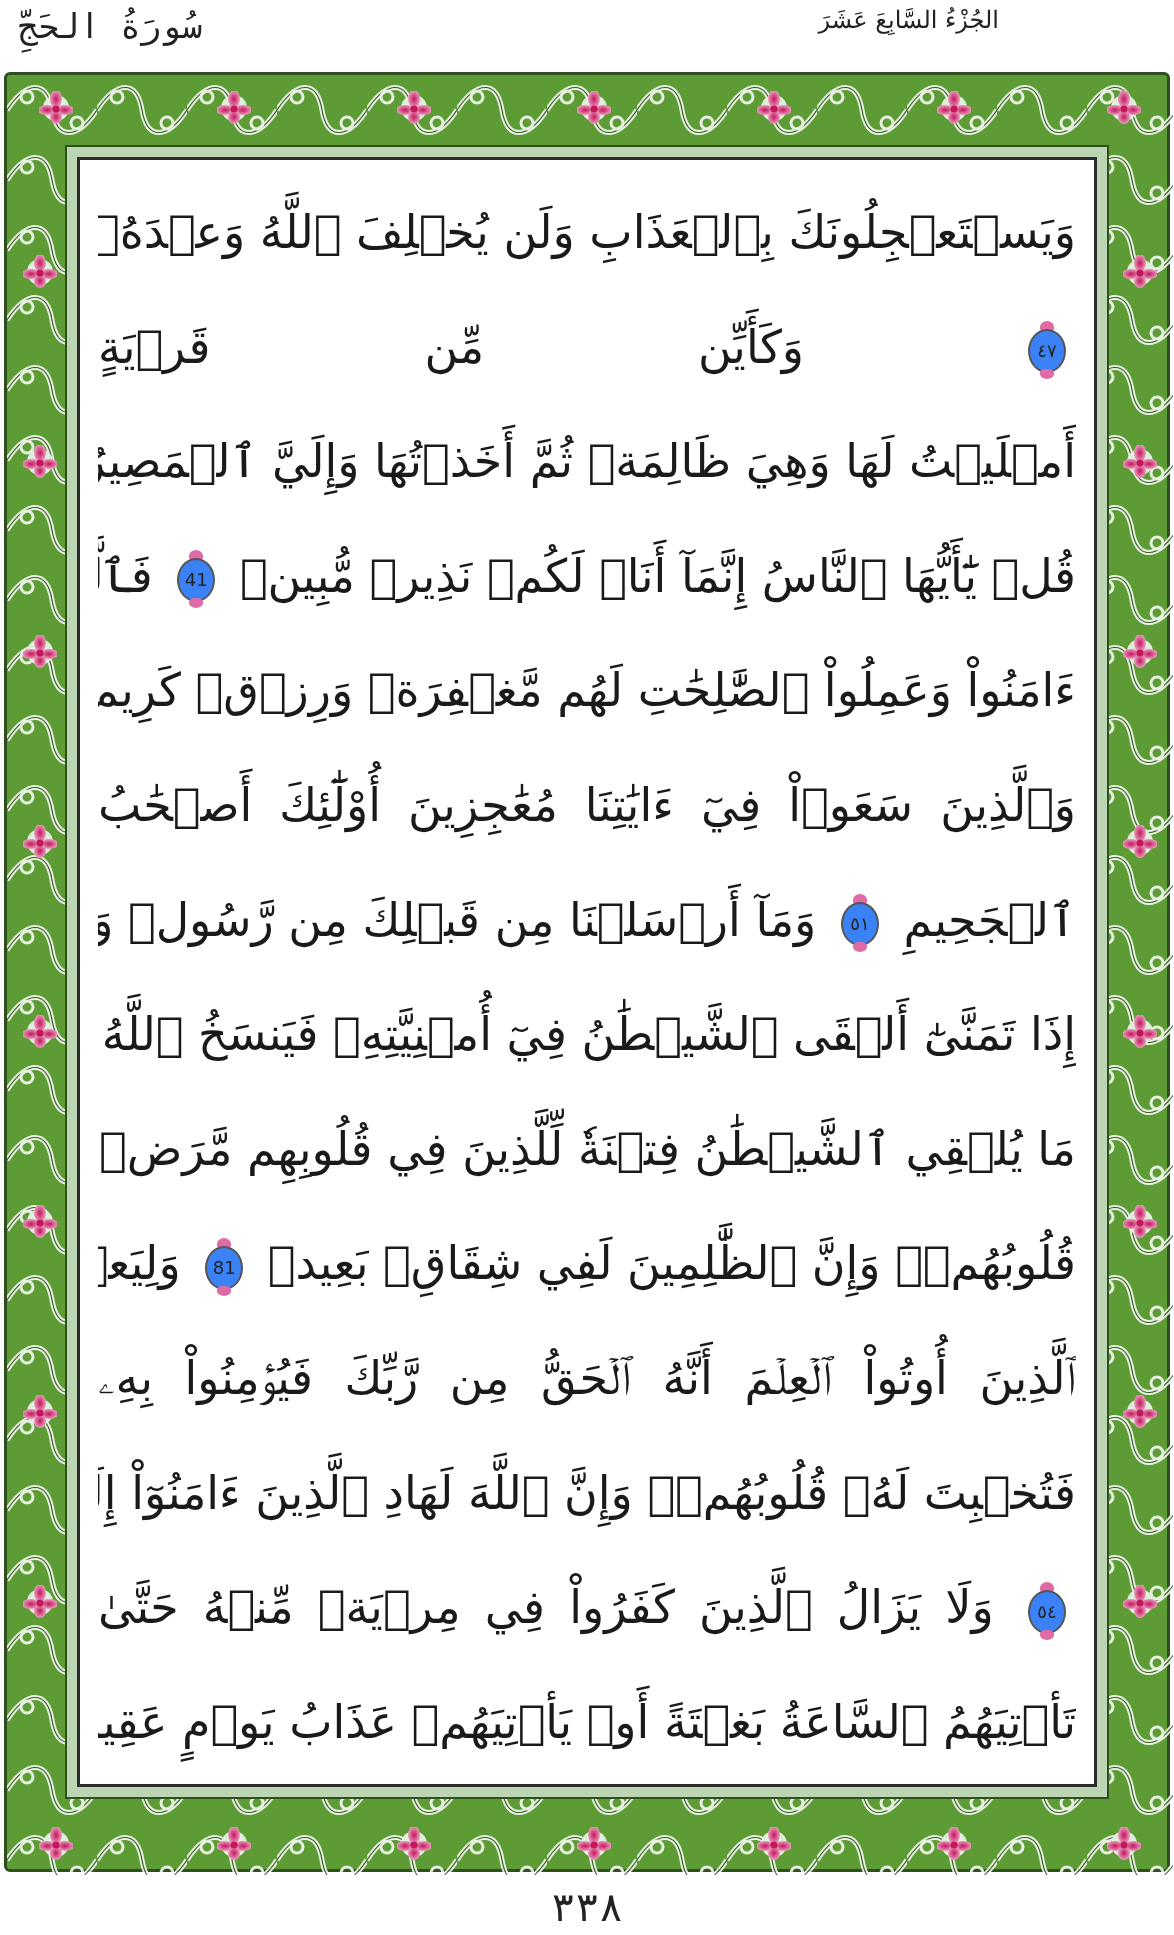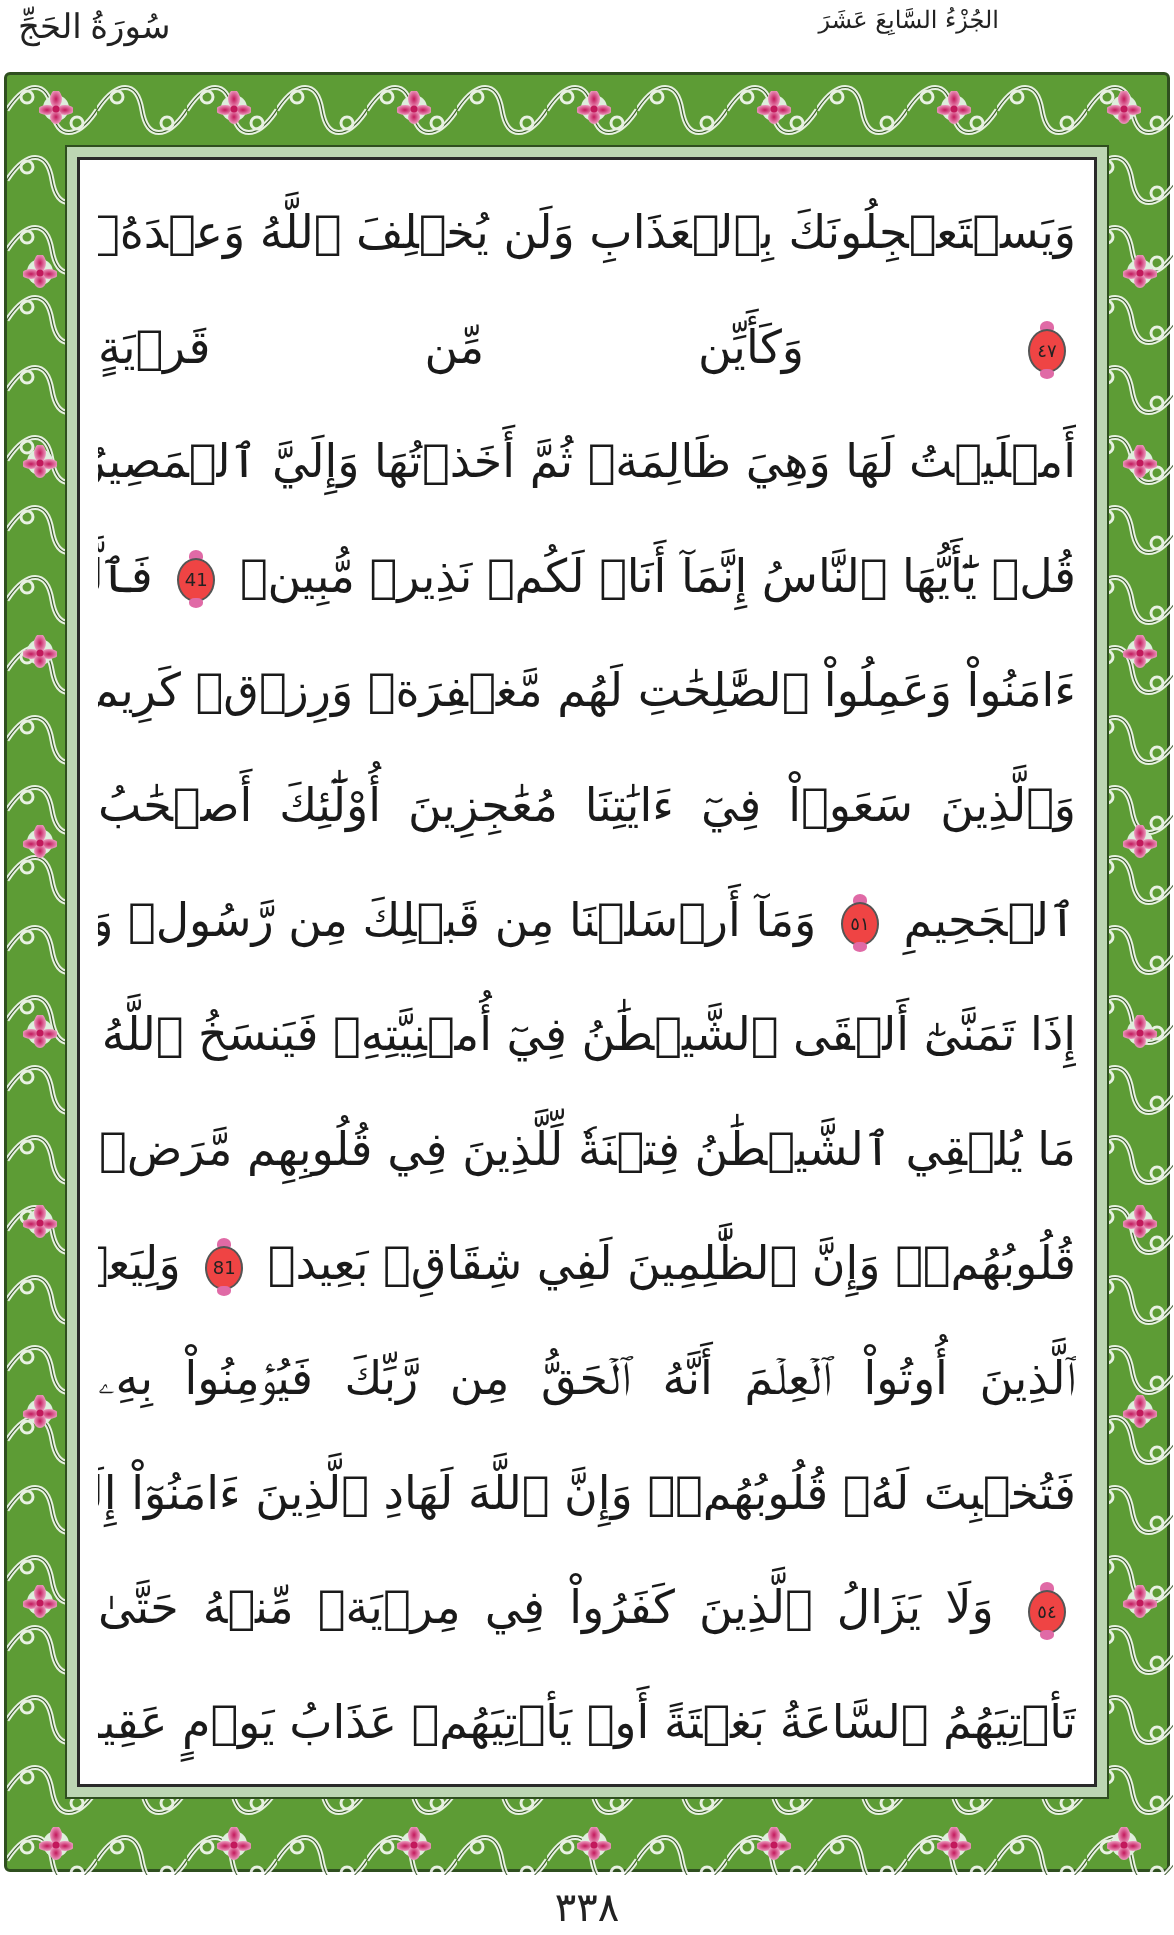--- a/index.html
+++ b/index.html
@@ -3,21 +3,21 @@
 <meta charset="utf-8">
 <style>
   html, body { margin: 0; padding: 0; background: #ffffff; }
   body { width: 1174px; height: 1935px; position: relative; overflow: hidden;
          font-family: "DejaVu Sans", sans-serif; }
 
   .header { position: absolute; top: 0; left: 0; width: 1174px; height: 66px; }
   .header .juz { position: absolute; right: 175px; top: 6px; font-size: 24px; color: #222;
                  direction: rtl; font-family: "DejaVu Serif", serif; }
   .header .surah { position: absolute; left: 18px; top: 6px; font-size: 34px; color: #222;
-                   direction: rtl; font-family: Liberation Serif, serif; }
+                   direction: rtl; font-family: Liberation Mono, monospace; }
 
   
   .frame { position: absolute; left: 4px; top: 72px; width: 1166px; height: 1800px;
            background: #5d9c35; border: 3px solid #2f4f1f; border-radius: 6px; box-sizing: border-box; }
   .frame-pattern { position: absolute; inset: 0; }
   .frame-inner-band { position: absolute; left: 58px; top: 70px; right: 58px; bottom: 70px;
                       background: #bcd6b3; border: 2px solid #2f4f1f; box-sizing: border-box; }
   .page-area { position: absolute; left: 10px; top: 10px; right: 10px; bottom: 10px;
                background: #ffffff; border: 3px solid #2a2a2a; box-sizing: border-box; }
 
@@ -25,30 +25,30 @@
 
   .lines { position: absolute; left: 18px; right: 18px; top: 22px; bottom: 12px;
            display: flex; flex-direction: column; justify-content: space-between; }
   .line { direction: rtl; text-align: justify; text-align-last: justify;
           font-family: "DejaVu Sans", sans-serif; font-size: 46px; line-height: 100px;
           color: #1a1a1a; white-space: nowrap; overflow: hidden; height: 100px; }
 
   .ayah { display: inline-block; position: relative; width: 46px; height: 58px; vertical-align: middle;
           margin: 0 6px; }
   .ayah .oval { position: absolute; left: 4px; top: 8px; width: 38px; height: 44px; border-radius: 50%;
-                background: #ef4444; border: 2px solid #555; box-sizing: border-box;
+                background: #3b82f6; border: 2px solid #555; box-sizing: border-box;
                 display: flex; align-items: center; justify-content: center;
                 font-size: 18px; line-height: 1; color: #222; font-family: "DejaVu Sans", sans-serif; }
   .ayah .cap-top { position: absolute; left: 16px; top: 0; width: 14px; height: 12px;
                    background: #e06aa6; border-radius: 50% 50% 40% 40%; }
   .ayah .cap-bot { position: absolute; left: 16px; bottom: 0; width: 14px; height: 10px;
                    background: #e06aa6; border-radius: 40% 40% 50% 50%; }
 
   .page-number { position: absolute; top: 1884px; left: 0; width: 1174px; text-align: center;
-                 font-size: 40px; color: #222; font-family: Liberation Serif, serif; direction: rtl; }
+                 font-size: 40px; color: #222; font-family: Liberation Mono, monospace; direction: rtl; }
 </style>
 </head>
 <body>
 
 <div class="header">
   <div class="juz">الجُزْءُ السَّابِعَ عَشَرَ</div>
   <div class="surah">سُورَةُ الحَجِّ</div>
 </div>
 
 <div class="frame">

